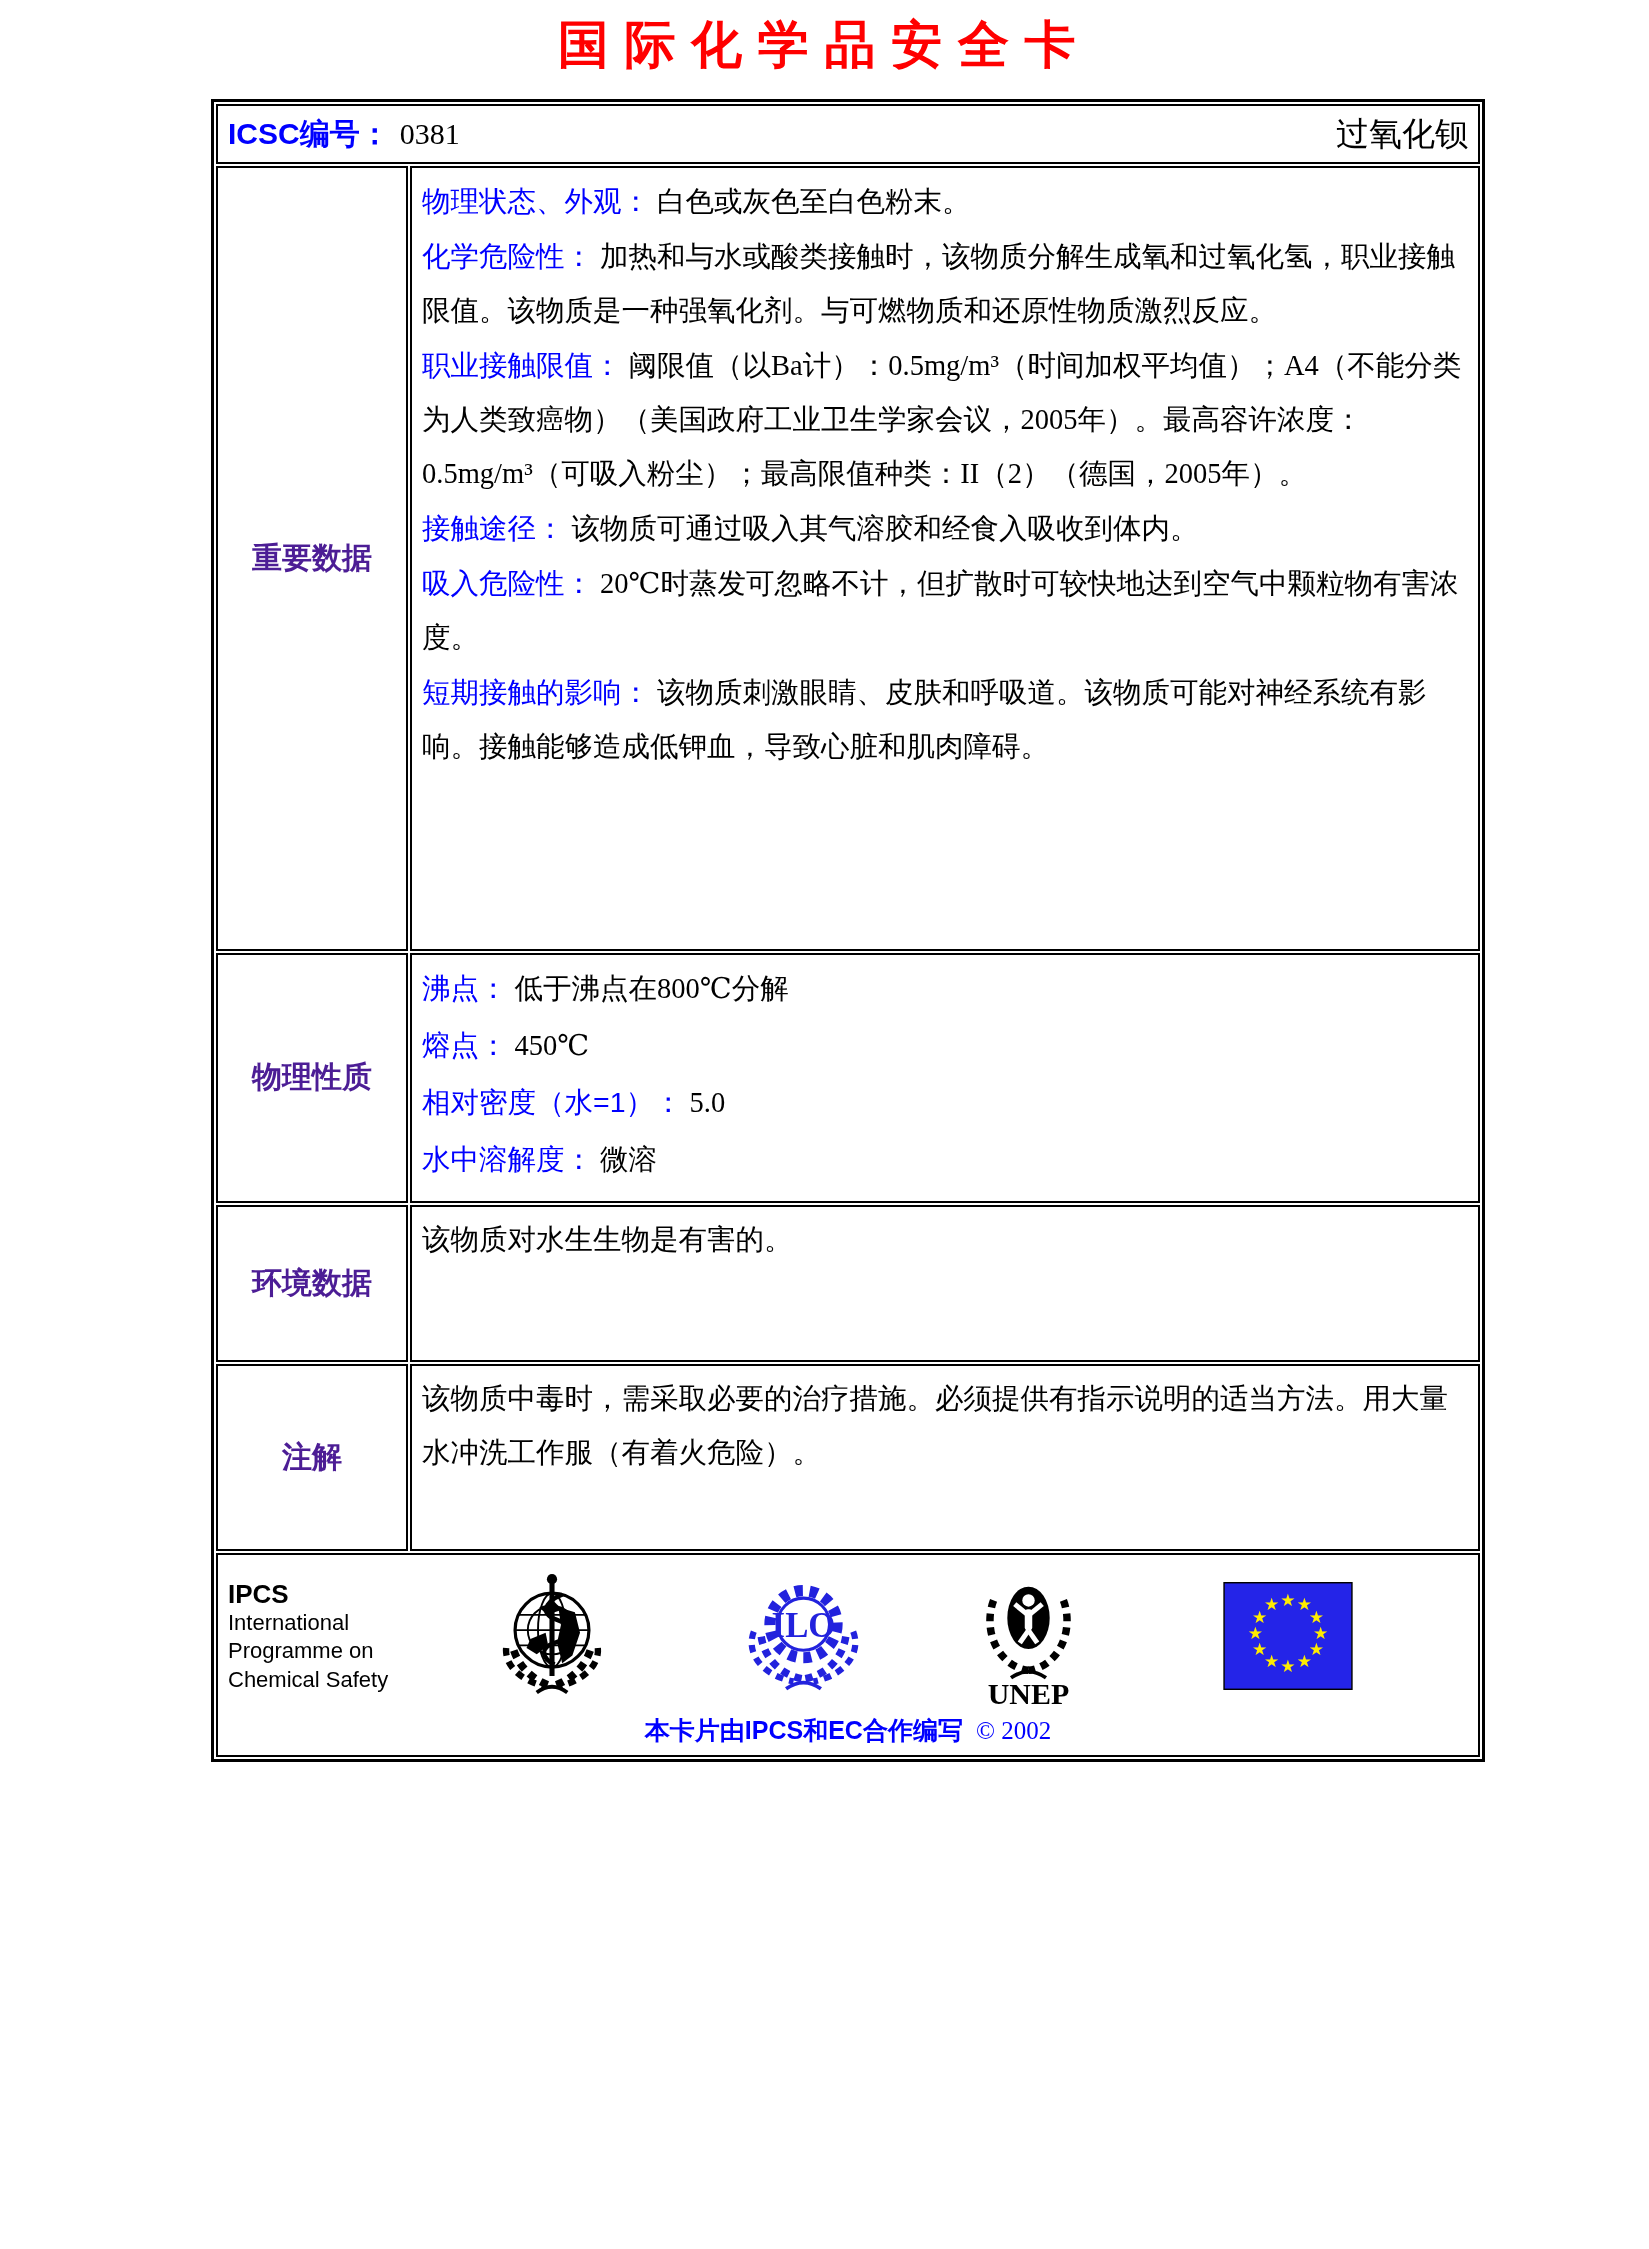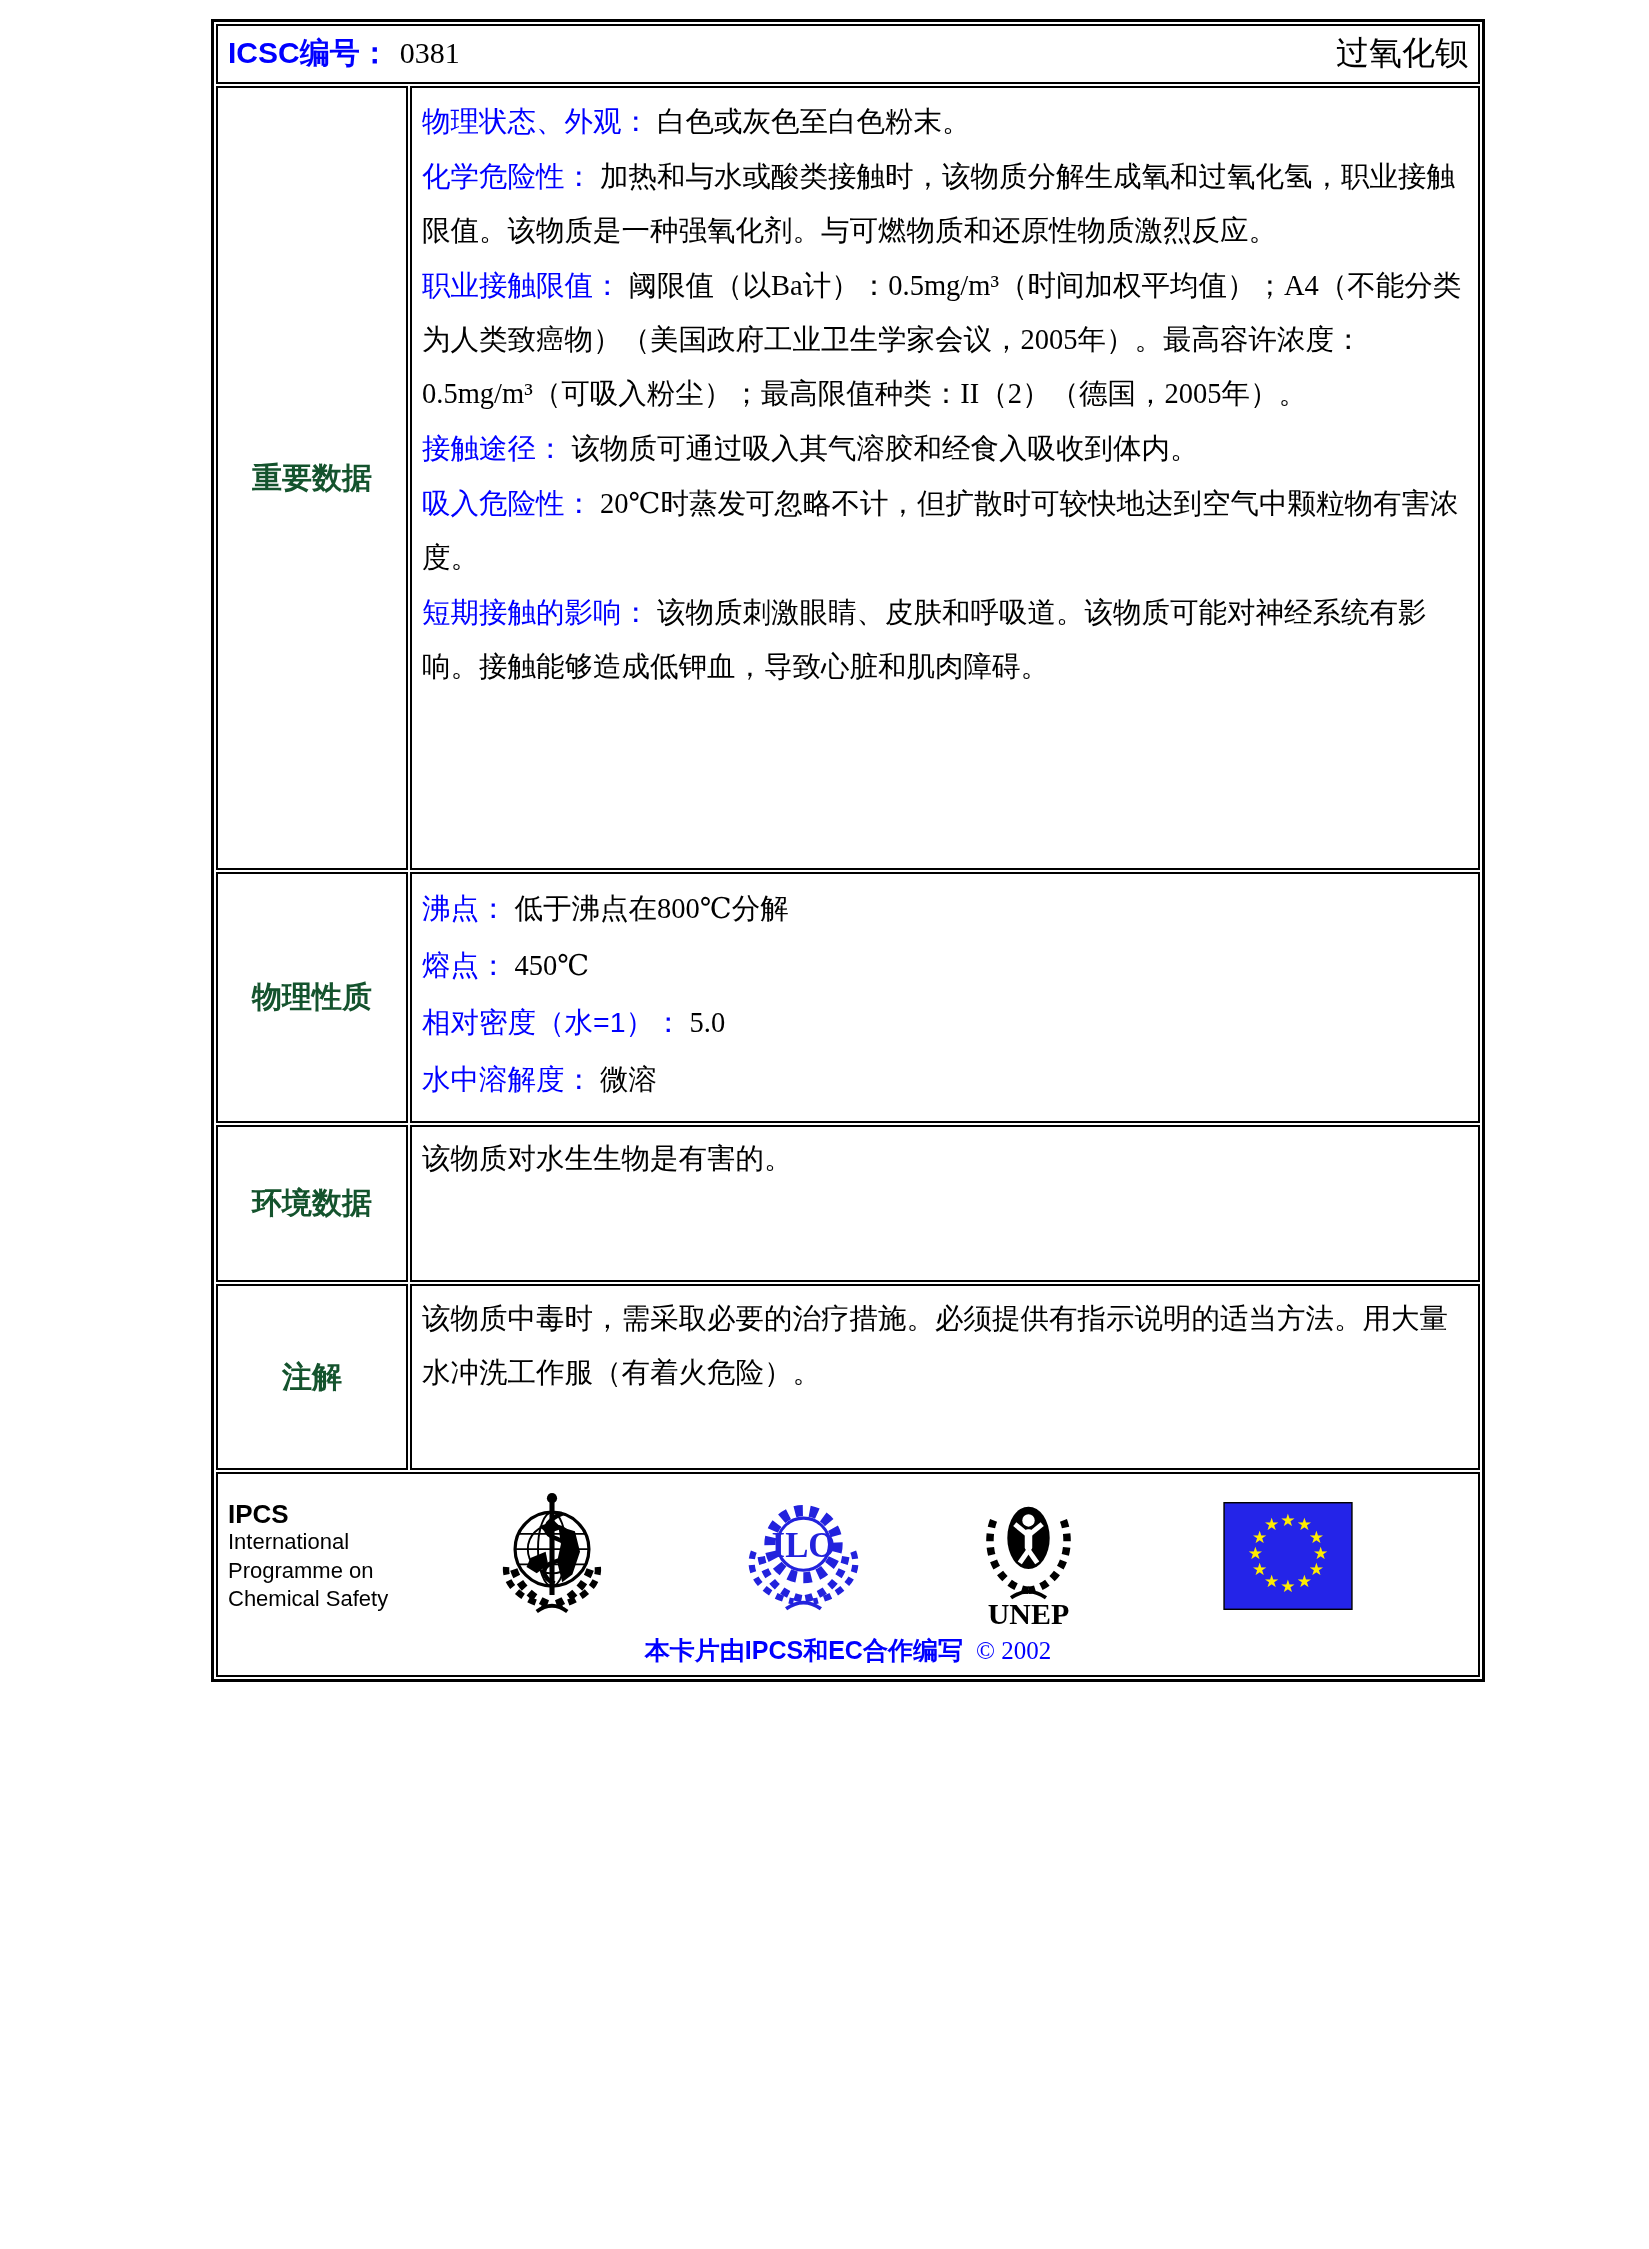--- a/index.html
+++ b/index.html
@@ -32,21 +32,21 @@
   }
   table.card td{
     border:2.1px solid #000;
     background:#fff;
     padding:5.7px 10px;
   }
   td.label-cell{
     width:168px;
     text-align:center;
     vertical-align:middle;
-    color:#14532d;
+    color:#4c1d95;
     font-family:"Liberation Sans","DejaVu Sans",sans-serif;
     font-weight:bold;
     font-size:30px;
   }
   td.content-cell{ vertical-align:top; font-size:28.5px; line-height:54px; }
   .hdr-flex{ display:flex; justify-content:space-between; align-items:center; }
   .hdr-left{ font-size:30px; }
   .hdr-label{
     color:#0000FF;
     font-family:"Liberation Sans","DejaVu Sans",sans-serif;
@@ -100,20 +100,21 @@
     font-weight:bold;
     color:#000;
     margin-right:5.7px;
   }
 </style>
 </head>
 <body>
 
 <div class="page">
 
+  <h1 class="main-title">国际化学品安全卡</h1>
 
   <div class="card-wrap">
     <table class="card">
 
       <tbody>
           <tr>
         <td colspan="2">
           <div class="hdr-flex">
             <div class="hdr-left">
               <span class="hdr-label">ICSC编号：</span><span class="hdr-num">0381</span>

